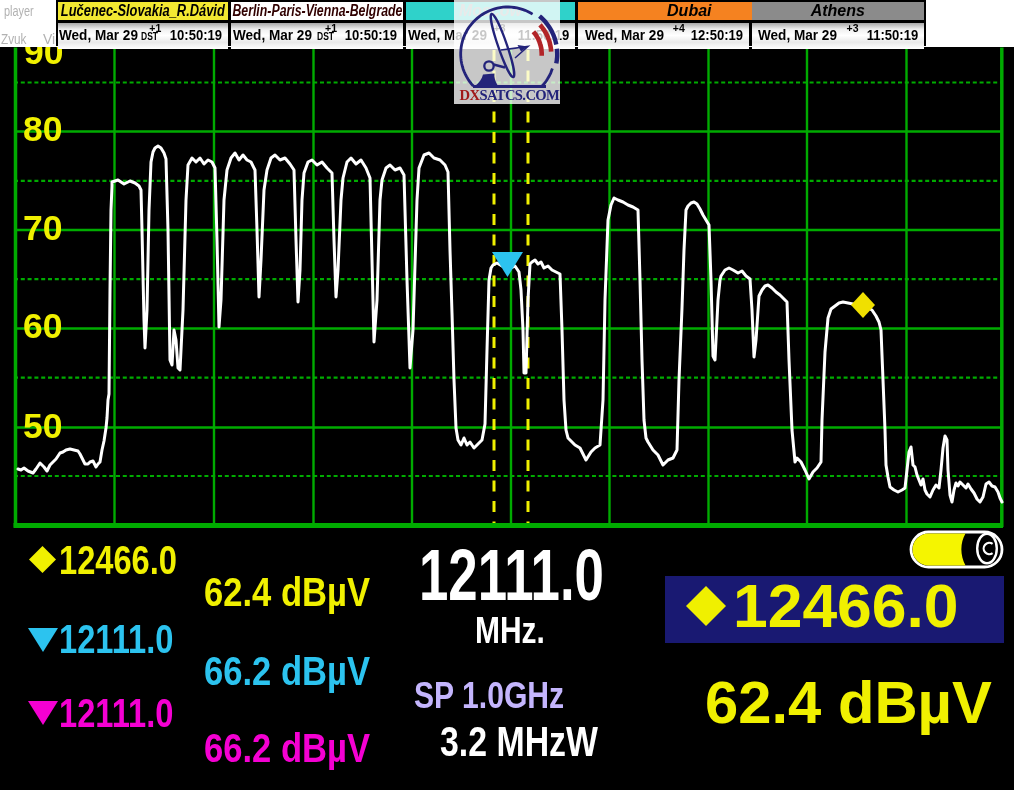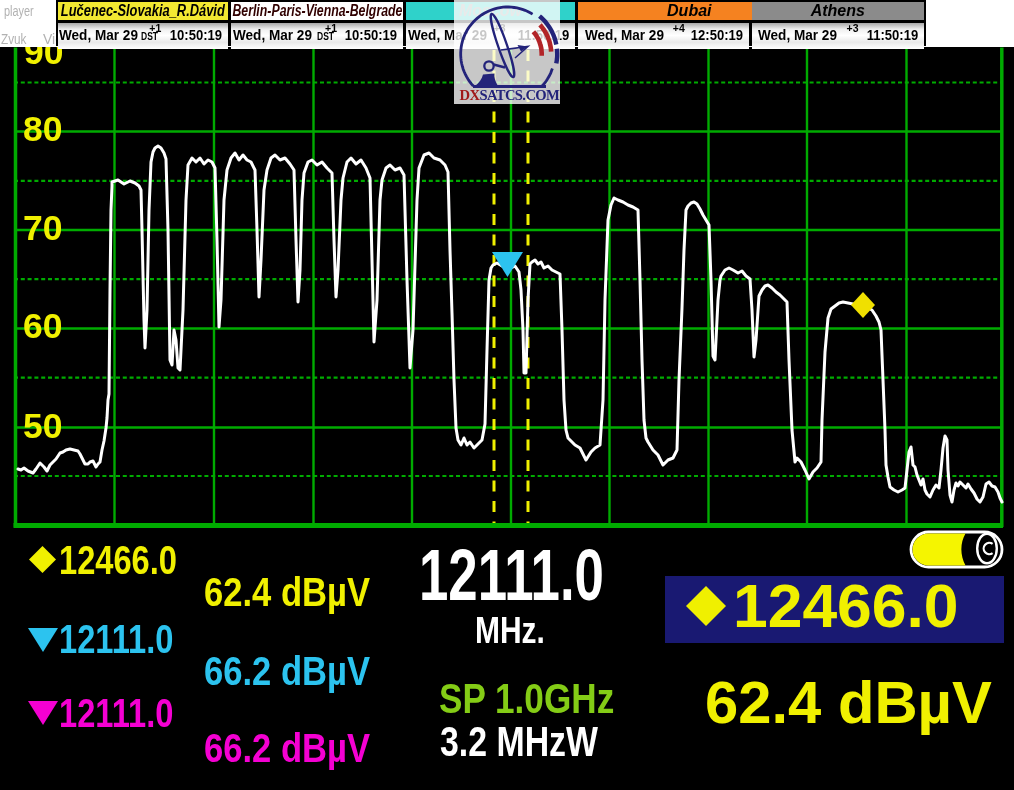--- a/index.html
+++ b/index.html
@@ -207,21 +207,21 @@
   </svg>
   <div class="abs" style="left:59px;top:540px;color:#f0f000;font-size:40px;font-weight:bold;line-height:1;"><span class="cond" style="transform:scaleX(0.816);">12466.0</span></div>
   <div class="abs" style="left:204px;top:572px;color:#f0f000;font-size:40px;font-weight:bold;line-height:1;"><span class="cond" style="transform:scaleX(0.865);">62.4 dBµV</span></div>
   <div class="abs" style="left:59px;top:619px;color:#2cc3ef;font-size:40px;font-weight:bold;line-height:1;"><span class="cond" style="transform:scaleX(0.816);">12111.0</span></div>
   <div class="abs" style="left:204px;top:651px;color:#2cc3ef;font-size:40px;font-weight:bold;line-height:1;"><span class="cond" style="transform:scaleX(0.865);">66.2 dBµV</span></div>
   <div class="abs" style="left:59px;top:693px;color:#f400d2;font-size:40px;font-weight:bold;line-height:1;"><span class="cond" style="transform:scaleX(0.816);">12111.0</span></div>
   <div class="abs" style="left:204px;top:728px;color:#f400d2;font-size:40px;font-weight:bold;line-height:1;"><span class="cond" style="transform:scaleX(0.865);">66.2 dBµV</span></div>
 
   <div class="abs" style="left:419px;top:538.5px;color:#fff;font-size:72px;font-weight:bold;line-height:1;"><span class="cond" style="transform:scaleX(0.733);">12111.0</span></div>
   <div class="abs" style="left:475px;top:611.5px;color:#fff;font-size:37px;font-weight:bold;line-height:1;"><span class="cond" style="transform:scaleX(0.81);">MHz.</span></div>
-  <div class="abs" style="left:439px;top:678px;color:#84cc16;font-size:42px;font-weight:bold;line-height:1;"><span class="cond" style="transform:scaleX(0.837);">SP 1.0GHz</span></div>
+  <div class="abs" style="left:414px;top:678px;color:#c4b5fd;font-size:36px;font-weight:bold;line-height:1;"><span class="cond" style="transform:scaleX(0.837);">SP 1.0GHz</span></div>
   <div class="abs" style="left:440px;top:721px;color:#fff;font-size:42px;font-weight:bold;line-height:1;"><span class="cond" style="transform:scaleX(0.806);">3.2 MHzW</span></div>
 
   <div class="abs" style="left:665px;top:575.5px;width:339px;height:67px;background:#191972;"></div>
   <svg class="abs" style="left:680px;top:580px" width="60" height="56" viewBox="0 0 60 56">
     <polygon points="26,6 46,26 26,46 6,26" fill="#f0f000"></polygon>
   </svg>
   <div class="abs" style="left:733px;top:575.5px;color:#f0f000;font-size:61px;font-weight:bold;line-height:1;"><span class="cond" style="transform:scaleX(1.023);">12466.0</span></div>
   <div class="abs" style="left:705px;top:673.5px;color:#f0f000;font-size:59px;font-weight:bold;line-height:1;"><span class="cond" style="transform:scaleX(1.013);">62.4 dBµV</span></div>
 
   <svg class="abs" style="left:905px;top:526px" width="105" height="46" viewBox="0 0 105 46">

